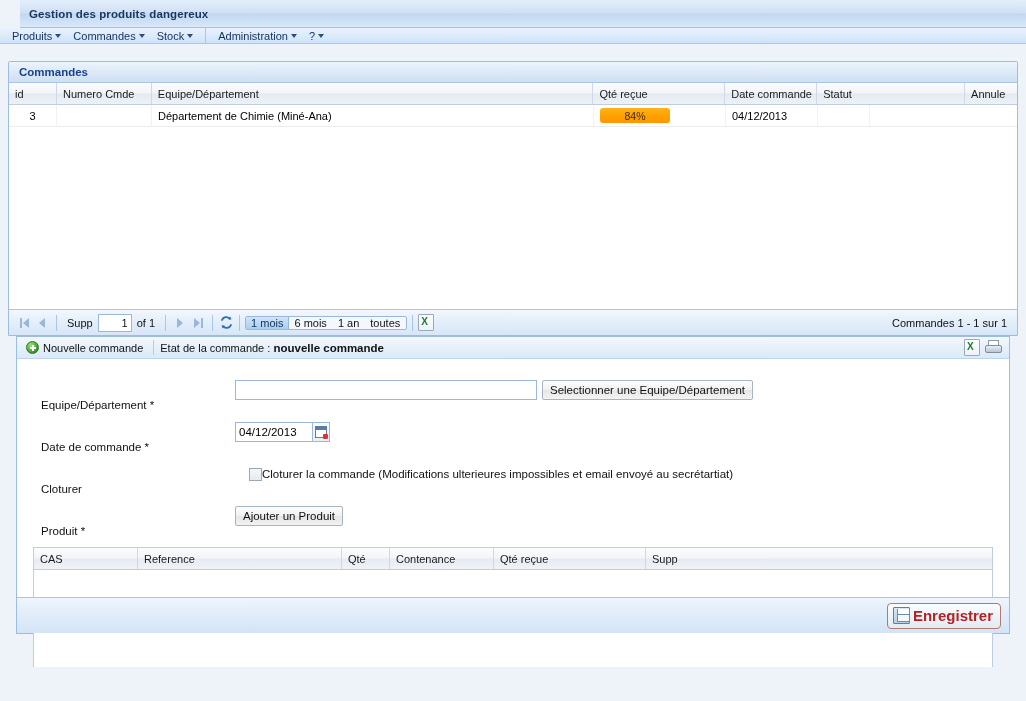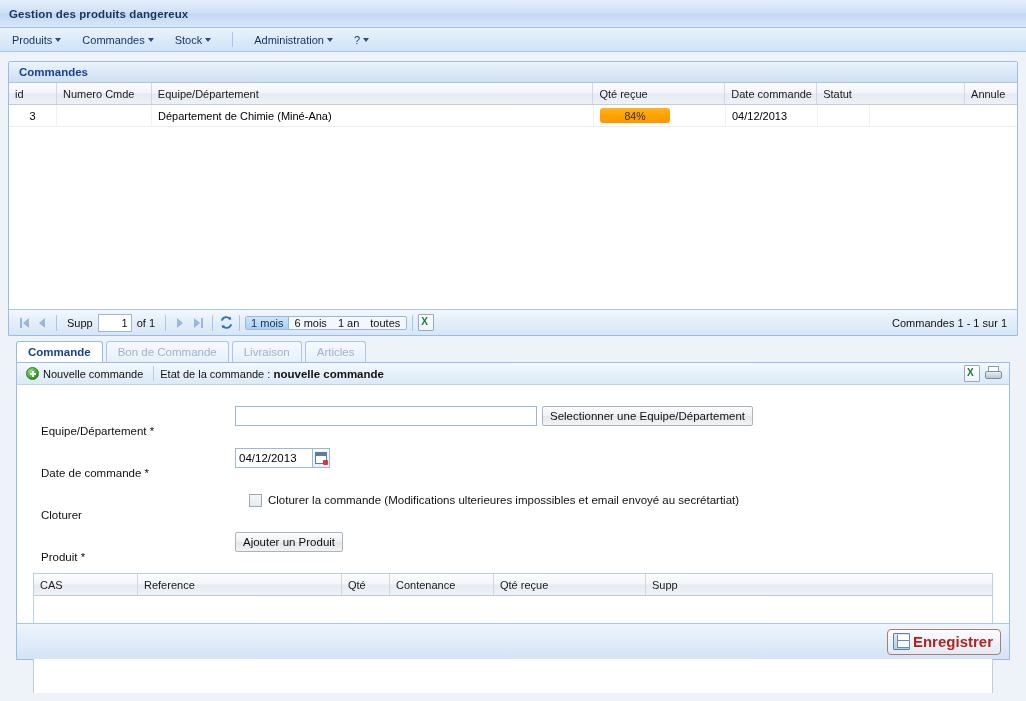--- a/index.html
+++ b/index.html
@@ -19,21 +19,21 @@
     width: 1026px; height: 701px;
     background: #eef3fa;
   }
 
   
   .titlebar {
     position: relative;
     height: 28px;
     background: linear-gradient(to bottom, #e3eefb 0%, #cfe0f4 48%, #c2d7f0 52%, #d9e8fa 100%);
     border-bottom: 1px solid #a3c0e8;
-    display: flex; align-items: center;
+    display: flex; align-items: center; margin-left: 20px;
   }
   .titlebar .app-title {
     padding-left: 9px;
     font-weight: bold;
     font-size: 11.5px;
     color: #17365d;
     letter-spacing: .1px;
     white-space: nowrap;
   }
   .titlebar .userinfo {
@@ -64,26 +64,25 @@
   }
   .ico-close-circle::before, .ico-close-circle::after {
     content:""; position:absolute; left:2.5px; top:6px;
     width:8px; height:2px; background:#fff; border-radius:1px;
   }
   .ico-close-circle::before { transform: rotate(45deg); }
   .ico-close-circle::after  { transform: rotate(-45deg); }
 
   
   .menubar {
-    height: 24px;
+    height: 16px;
     background: linear-gradient(to bottom, #eaf2fc 0%, #dcebfa 50%, #cfe2f7 100%);
     border-bottom: 1px solid #a9c6e9;
     display: flex; align-items: center;
     padding-left: 6px;
-    gap: 9px;
   }
   .menuitem {
     display: flex; align-items: center; gap: 3px;
     padding: 2px 6px;
     font-size: 11px;
     color: #11335e;
     cursor: pointer;
     white-space: nowrap;
   }
   .caret-down {
@@ -374,21 +373,21 @@
     width: 12px; height: 12px;
     background: #fff; border: 1px solid #5a7ca5;
   }
   .cal-ico .sheet::before {
     content:""; position:absolute; left:0; top:0; right:0; height:3px; background:#5a7ca5;
   }
   .cal-ico .dot {
     position:absolute; right:1px; bottom:2px; width:5px;height:5px;
     background:#d33; border-radius:1px;
   }
-  .chk-row { display: flex; align-items: center; gap: 6px; padding-left: 14px; }
+  .chk-row { display: flex; align-items: center; gap: 0; padding-left: 14px; }
   .chkbox {
     width: 13px; height: 13px;
     border: 1px solid #9aa9b8;
     background: linear-gradient(to bottom, #f4f6f9 0%, #e6eaf0 100%);
     flex: none; cursor: pointer;
   }
   .chk-label { font-size: 11.5px; color:#111; }
 
   
   .pgrid {
@@ -538,26 +537,20 @@
           <div class="seg">6 mois</div>
           <div class="seg">1 an</div>
           <div class="seg">toutes</div>
         </div>
         <div class="pg-sep"></div>
         <div class="xls-ico"></div>
         <div class="count">Commandes 1 - 1 sur 1</div>
       </div>
     </div>
 
-    <div class="tabs">
-      <div class="tab active">Commande</div>
-      <div class="tab">Bon de Commande</div>
-      <div class="tab">Livraison</div>
-      <div class="tab">Articles</div>
-    </div>
 
     <div class="tabpanel">
 
       <div class="toolbar2">
         <div class="tb-item">
           <span class="plus-ico"></span>
           <span>Nouvelle commande</span>
         </div>
         <div class="tb-sep"></div>
         <div class="tb-state">

